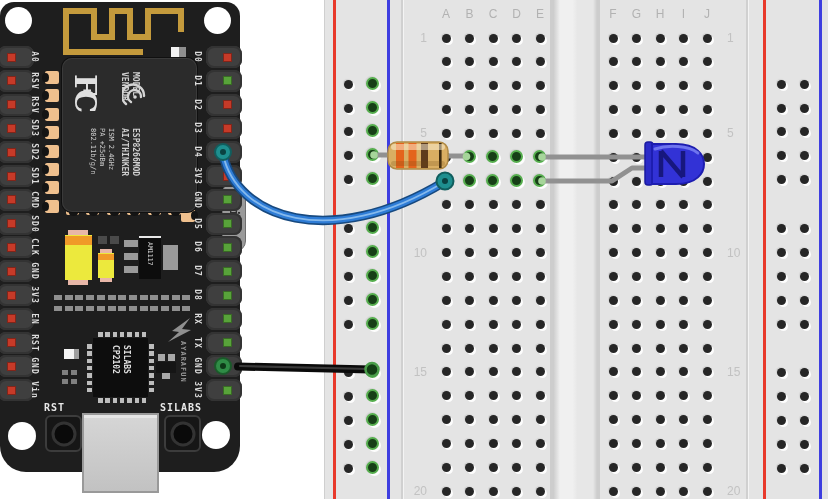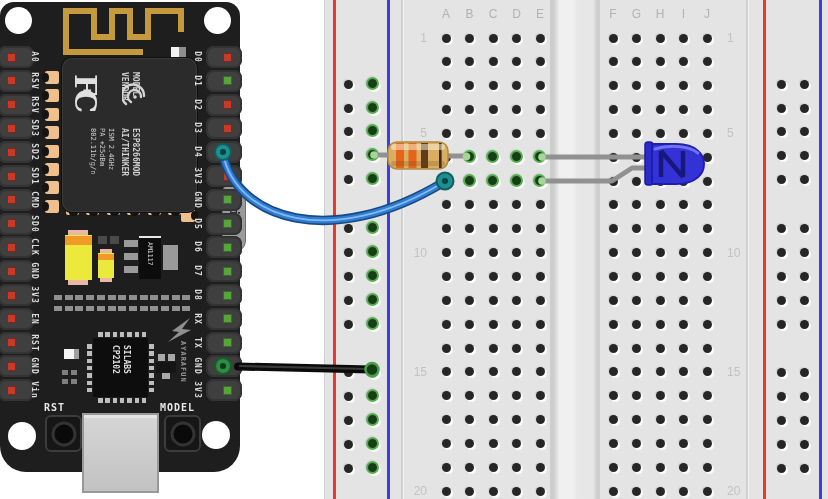--- a/index.html
+++ b/index.html
@@ -254,21 +254,21 @@
 
     <svg style="position:absolute;left:166px;top:314px" width="30" height="28">
       <polygon points="24,2 6,15 13,16 2,26 25,14 16,13" fill="#8f8f8f"></polygon>
     </svg>
     <div class="vtext" style="left:179px;top:339px;font-size:7px;font-weight:bold;color:#969696;letter-spacing:1px">AYARAFUN</div>
 
     <div class="btnlabel" style="left:44px;top:400px">RST</div>
     <div class="btn" style="left:45px;top:413px">
       <div class="cap"></div>
     </div>
-    <div class="btnlabel" style="left:160px;top:400px">MODEL</div>
+    <div class="btnlabel" style="left:160px;top:400px">SILABS</div>
     <div class="btn" style="left:164px;top:413px">
       <div class="cap"></div>
     </div>
     <div class="usb"></div>
 
     <div id="pinsL">
         <div class="socket" style="left: -2px; top: 44px;"></div>
         <div class="pinsq" style="left: 6.5px; top: 50.5px; background: var(--pin-red);"></div>
         <div class="pinlabel" style="left: 30px; top: 55px;">A0</div>
         <div class="socket" style="left: -2px; top: 67.8px;"></div>

